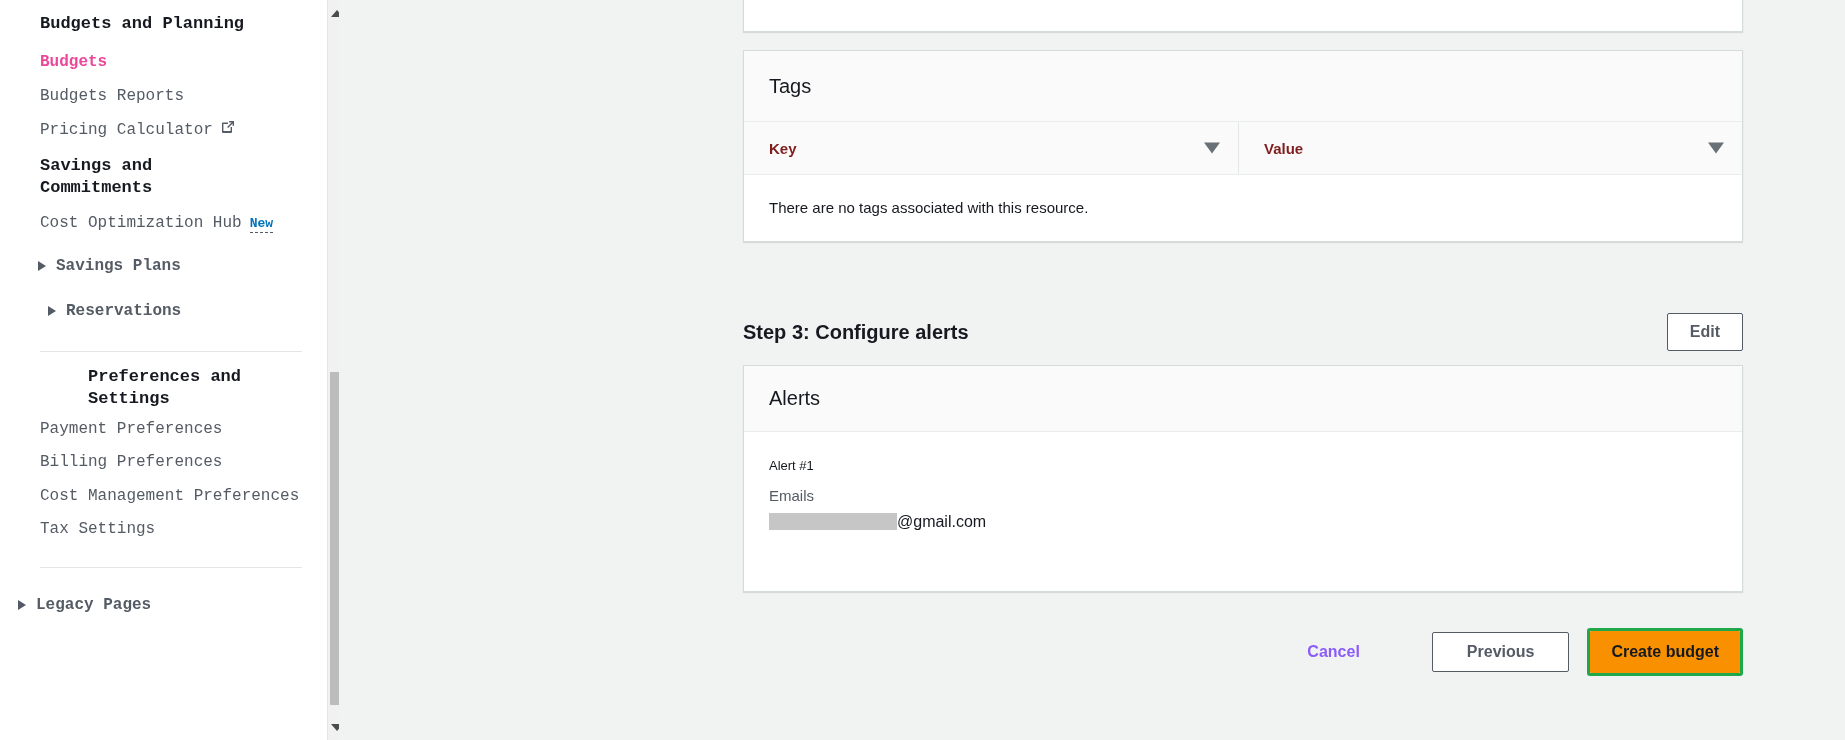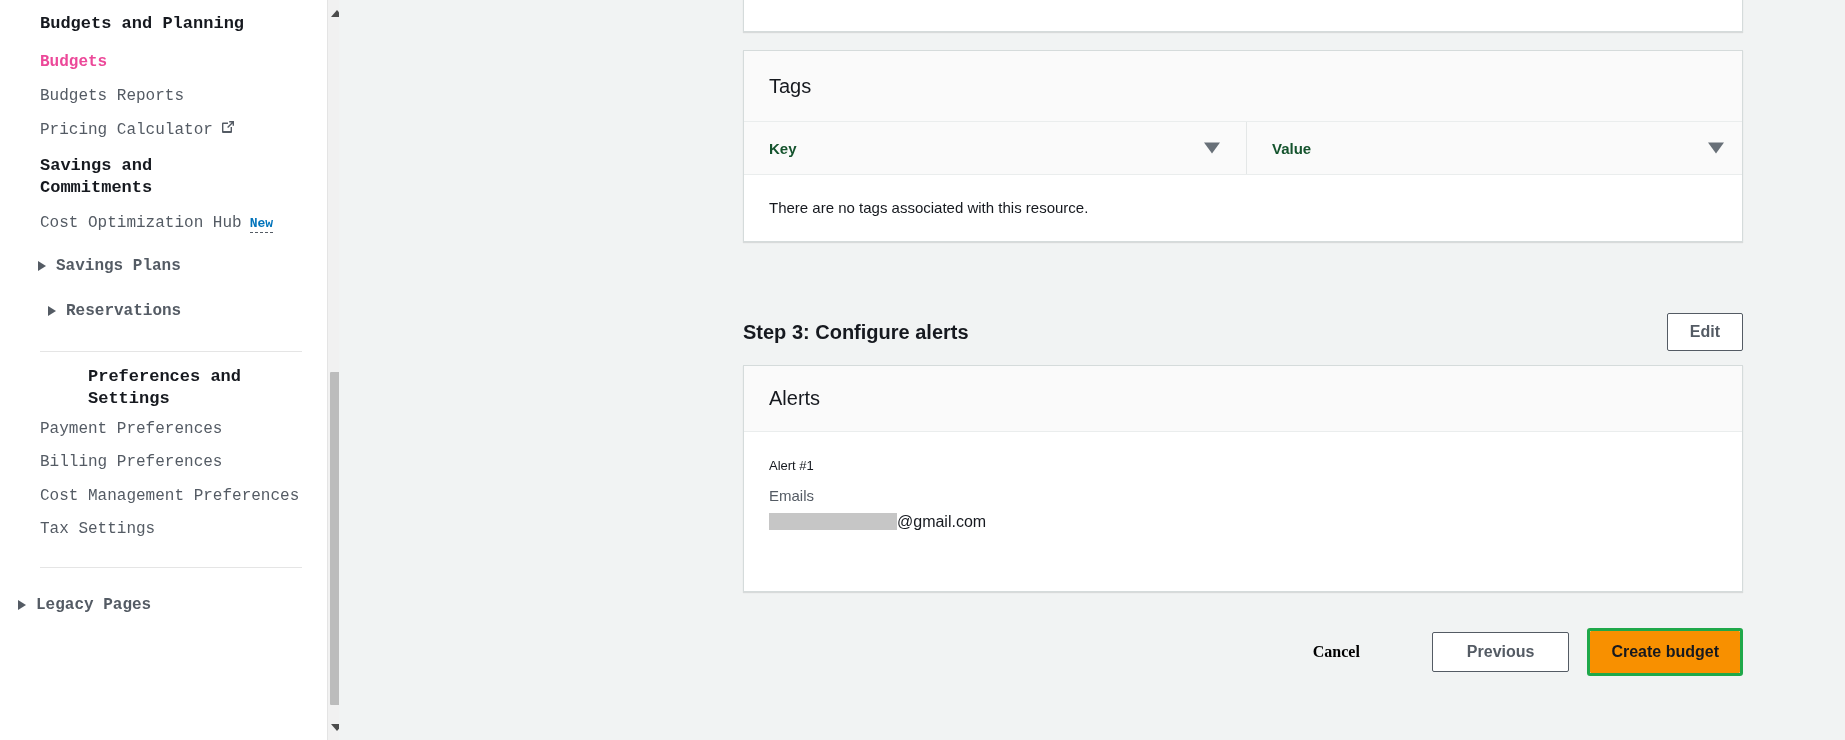--- a/index.html
+++ b/index.html
@@ -163,30 +163,30 @@
   .card-header h2 {
     font-size: 20px; font-weight: normal; color: #16191f;
   }
   .table-head {
     display: flex;
     height: 53px;
     align-items: center;
     background: #fafafa;
     border-bottom: 1px solid #eaeded;
     font-size: 15px;
-    color: #14532d;
+    color: #7f1d1d;
     font-weight: bold;
   }
   .th {
     position: relative;
     display: flex; align-items: center;
     height: 100%;
   }
   .th-key { width: 494px; padding-left: 25px; }
-  .th-value { flex: 1; padding-left: 25px; border-left: 1px solid #e4e7e7; margin-left: 8px; }
+  .th-value { flex: 1; padding-left: 25px; border-left: 1px solid #e4e7e7; }
   .sort-ico {
     position: absolute;
     right: 18px; top: 50%;
     transform: translateY(-50%);
     width: 0; height: 0;
     border-left: 8px solid transparent;
     border-right: 8px solid transparent;
     border-top: 11px solid #687078;
   }
   .table-empty {
@@ -258,26 +258,26 @@
   .actions {
     position: absolute;
     left: 404px; top: 628px;
     width: 1000px;
     display: flex; align-items: center; justify-content: flex-end;
     gap: 18px;
   }
   .btn-link {
     background: transparent;
     border: none;
-    color: #000000;
+    color: #8b5cf6;
     font-size: 16px;
     font-weight: bold;
     padding: 10px 14px;
     cursor: pointer;
-    font-family: Liberation Serif, serif;
+    font-family: Liberation Sans, sans-serif;
     text-align: right;
   }
   .btn-previous {
     padding: 11px 34px;
     margin-left: 40px;
   }
   .primary-wrap {
     border: 3px solid #1fa84a;
     border-radius: 3px;
     padding: 0;

